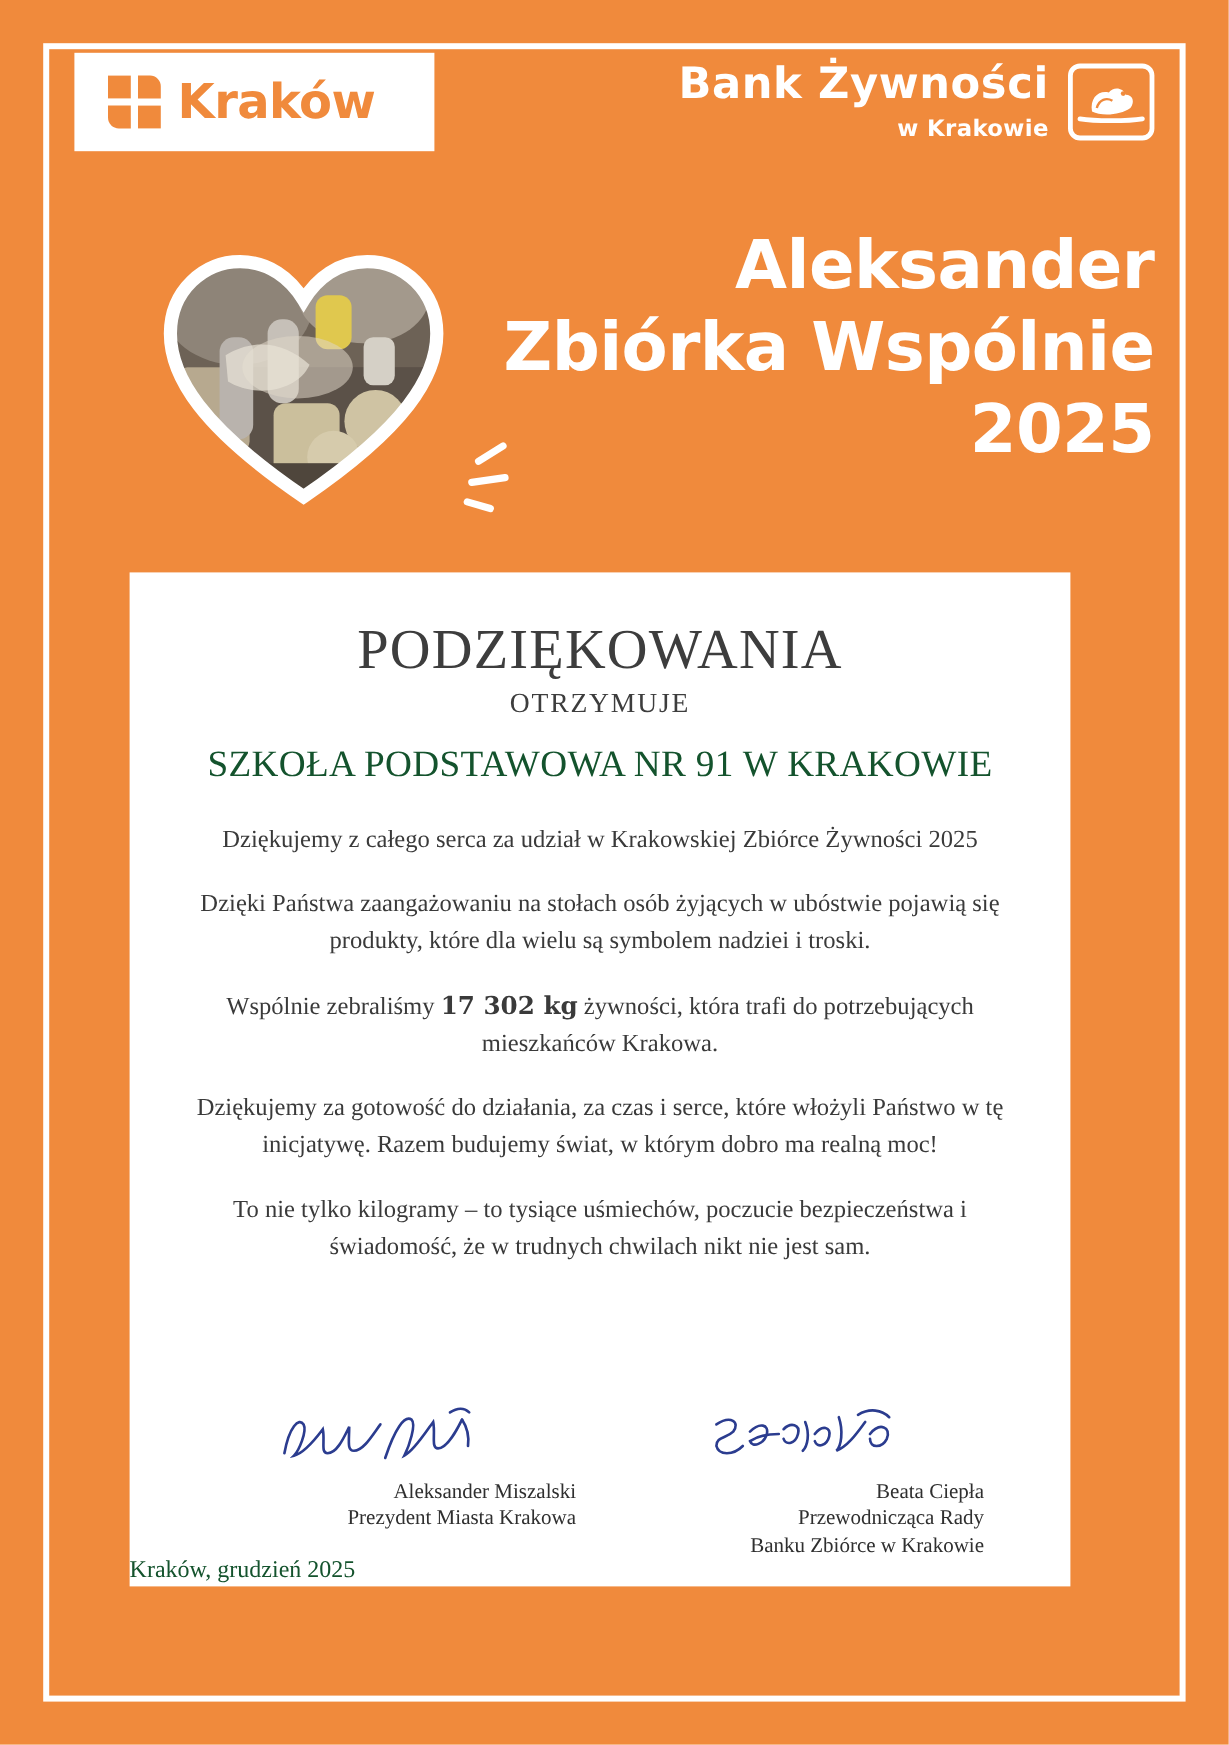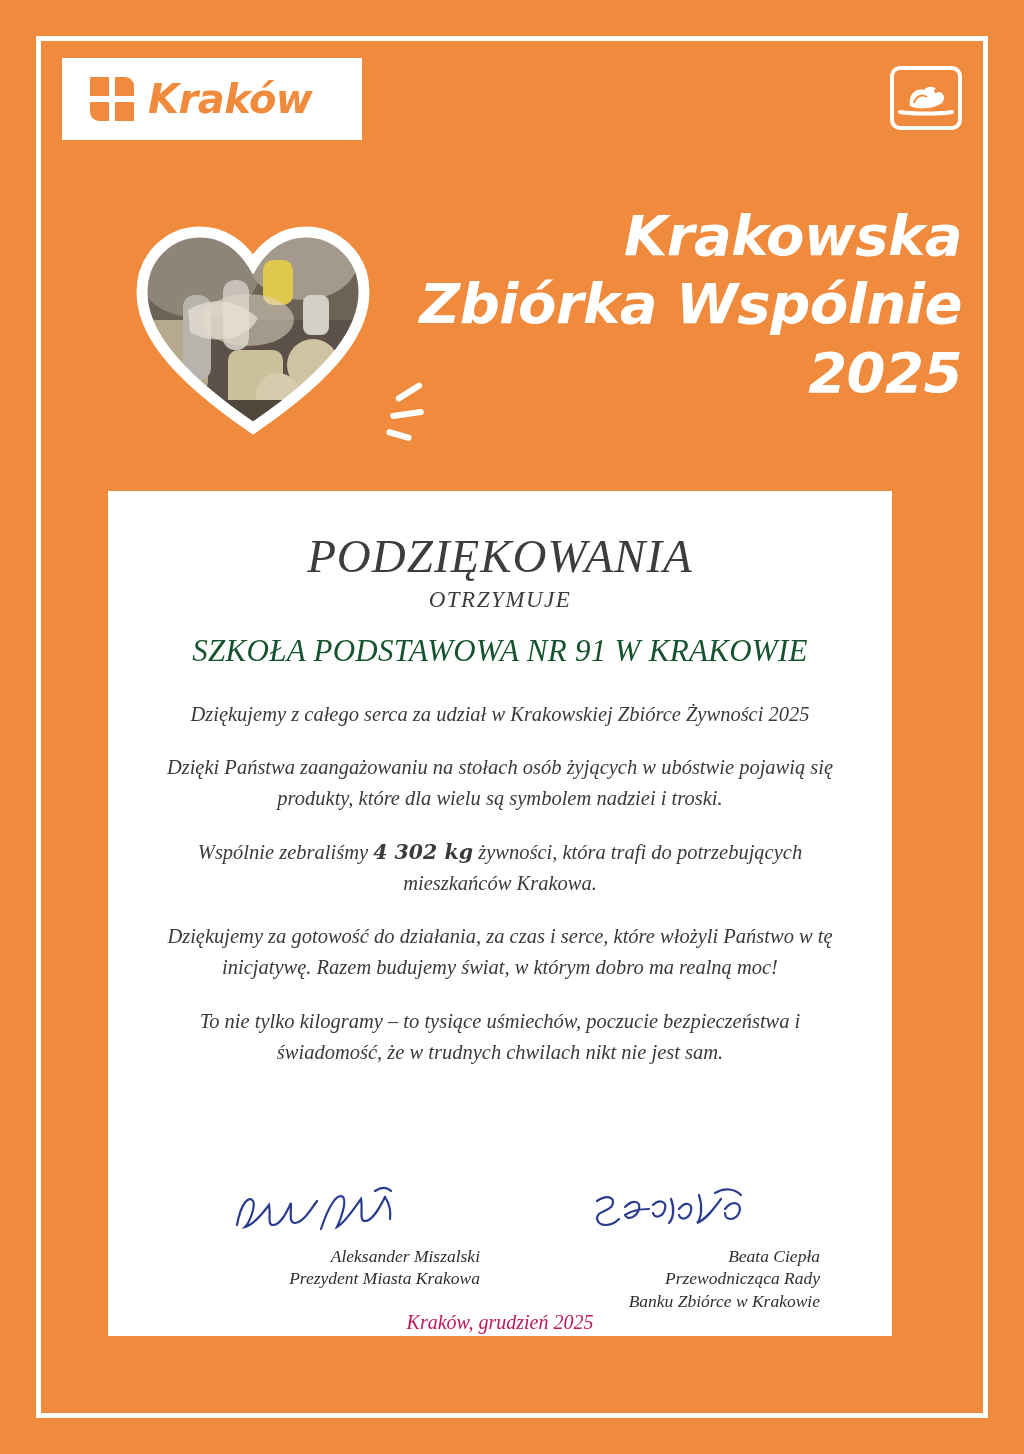--- a/index.html
+++ b/index.html
@@ -25,24 +25,23 @@
     top: 36px;
     right: 36px;
     bottom: 36px;
     border: 5px solid #ffffff;
     box-sizing: border-box;
     pointer-events: none;
   }
   .inner {
     position: absolute;
     left: 62px;
-    top: 58px;
+    top: 44px;
     width: 900px;
     height: 1338px;
-    font-style: italic;
   }
   
   .header {
     position: relative;
     height: 130px;
   }
   .krakow-badge {
     position: absolute;
     left: 0;
     top: 0;
@@ -228,23 +227,23 @@
     color: #2f2f2f;
     margin-top: 4px;
     white-space: pre-line;
     text-align: right;
   }
   .place-date {
     position: absolute;
     left: 0;
     right: 0;
     top: 820px;
-    text-align: center;
+    text-align: left;
     font-size: 20px;
-    color: #be185d;
+    color: #14532d;
   }
 </style>
 </head>
 <body>
 
 <div class="page">
   <div class="frame"></div>
 
   <div class="inner">
 
@@ -254,20 +253,24 @@
         <span class="krakow-mark">
           <i class="km1"></i>
             <i class="km2"></i>
             <i class="km3"></i>
             <i class="km4"></i>
         </span>
         <span class="krakow-word">Kraków</span>
       </div>
 
       <div class="bz">
+        <div class="bz-text">
+          <div class="bz-title">Bank Żywności</div>
+          <div class="bz-sub">w Krakowie</div>
+        </div>
         <div class="bz-logo">
           <svg width="64" height="56" viewBox="0 0 64 56">
             <path d="M6 42 C18 44 46 44 58 42" stroke="#ffffff" stroke-width="4" fill="none" stroke-linecap="round"></path>
             <path d="M16 36 C14 24 22 18 30 20 C34 15 42 16 44 22 C50 22 52 28 48 33 C40 39 24 40 16 36 Z" fill="#ffffff"></path>
             <circle cx="42" cy="21" r="2" fill="#F08A3C"></circle>
             <path d="M20 33 C22 26 28 24 33 27" stroke="#F08A3C" stroke-width="2" fill="none"></path>
           </svg>
         </div>
       </div>
     </div>
@@ -301,36 +304,36 @@
         </svg>
       </div>
 
       <div class="spark">
         <i class="sp1"></i>
           <i class="sp2"></i>
           <i class="sp3"></i>
       </div>
 
       <div class="hero-title">
-        <div>Krakowska</div>
+        <div>Aleksander</div>
         <div>Zbiórka Wspólnie</div>
         <div>2025</div>
       </div>
     </div>
 
     <div class="card">
       <div class="doc-title">PODZIĘKOWANIA</div>
       <div class="doc-sub">OTRZYMUJE</div>
       <div class="recipient">SZKOŁA PODSTAWOWA NR 91 W KRAKOWIE</div>
 
       <div class="body-text">
         <p>Dziękujemy z całego serca za udział w Krakowskiej Zbiórce Żywności 2025</p>
         <p>Dzięki Państwa zaangażowaniu na stołach osób żyjących w ubóstwie pojawią się produkty, które dla wielu są symbolem nadziei i troski.</p>
         <p>
-          <span>Wspólnie zebraliśmy </span><span class="amount">4 302 kg</span><span> żywności, która trafi do potrzebujących mieszkańców Krakowa.</span>
+          <span>Wspólnie zebraliśmy </span><span class="amount">17 302 kg</span><span> żywności, która trafi do potrzebujących mieszkańców Krakowa.</span>
         </p>
         <p>Dziękujemy za gotowość do działania, za czas i serce, które włożyli Państwo w tę inicjatywę. Razem budujemy świat, w którym dobro ma realną moc!</p>
         <p>To nie tylko kilogramy – to tysiące uśmiechów, poczucie bezpieczeństwa i świadomość, że w trudnych chwilach nikt nie jest sam.</p>
       </div>
 
       <div class="signatures">
         <div class="sig-block">
           <div class="sig-img">
             <svg width="210" height="56" viewBox="0 0 210 56">
               <g fill="none" stroke="#2B3C8F" stroke-width="2.2" stroke-linecap="round">

